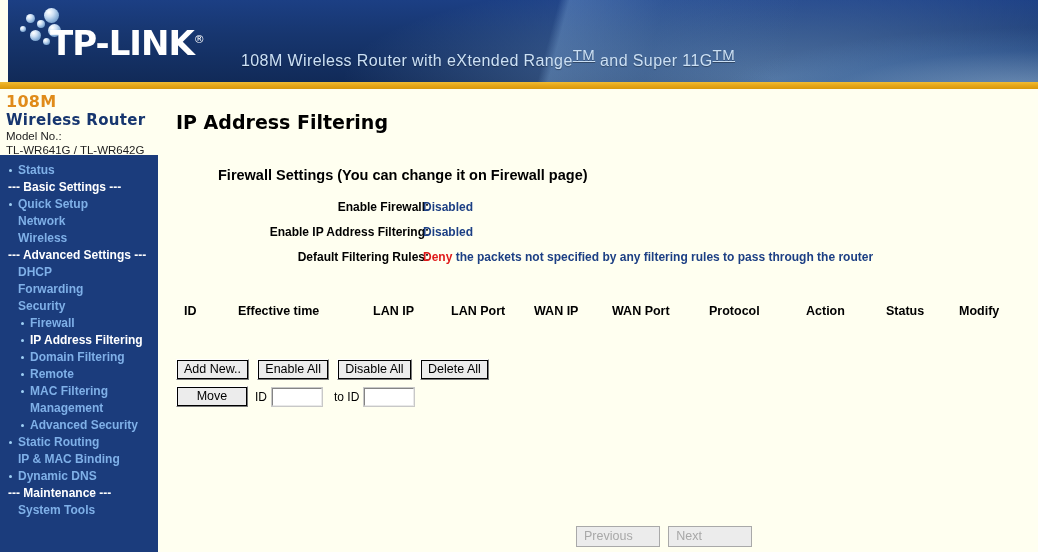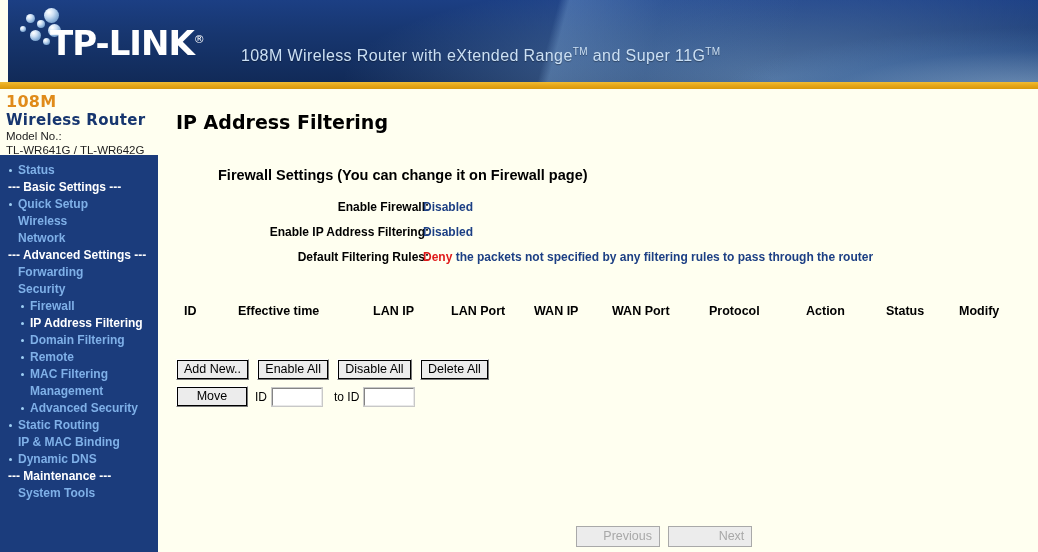--- a/index.html
+++ b/index.html
@@ -71,22 +71,23 @@
     position: absolute;
     left: 233px; top: 46px;
     font-size: 16px;
     font-weight: 500;
     color: #cbe0f5;
     letter-spacing: 0.4px;
     white-space: nowrap;
     text-shadow: 0 1px 1px rgba(0,0,0,0.35);
   }
   .tm {
-    font-size: 10px;
+    font-size: 15px;
     vertical-align: super;
+    text-decoration: underline;
   }
   #gold-stripe {
     position: absolute;
     left: 0; top: 82px;
     width: 1038px; height: 7px;
     background: linear-gradient(180deg, #f0bb33 0%, #e5a516 55%, #d8970c 100%);
   }
 
   
   #sidebar {
@@ -243,21 +244,21 @@
     cursor: default;
   }
   .btn.plain {
     box-shadow: none;
     border-color: #f4f4f4 #848484 #848484 #f4f4f4;
     outline: 1px solid #a9a9a9;
     outline-offset: -1px;
   }
   .btn.wide { width: 66px; text-align: center; padding-left: 2px; padding-right: 2px; }
   .btn.disabled { color: #a8a8a8; }
-  .btn.nav { width: 68px; text-align: right; }
+  .btn.nav { width: 68px; text-align: left; }
   .lbl-inline {
     font-size: 12px;
     color: #000;
     margin: 0 5px 0 2px;
   }
   .txtbox {
     width: 44px;
     height: 16px;
     background: #ffffff;
     border: 1px solid;
@@ -303,23 +304,24 @@
     <div id="sidebar-head">
       <div id="model-108m">108M</div>
       <div id="model-wr">Wireless  Router</div>
       <div id="model-no-label">Model No.:</div>
       <div id="model-no-value">TL-WR641G / TL-WR642G</div>
     </div>
     <div id="menu">
         <div class="mi lvl1"><span class="dot"></span><span>Status</span></div>
         <div class="mi section"><span>--- Basic Settings ---</span></div>
         <div class="mi lvl1"><span class="dot"></span><span>Quick Setup</span></div>
+        <div class="mi lvl1"><span>Network</span></div>
         <div class="mi lvl1"><span>Wireless</span></div>
-        <div class="mi lvl1"><span>Network</span></div>
         <div class="mi section"><span>--- Advanced Settings ---</span></div>
+        <div class="mi lvl1"><span>DHCP</span></div>
         <div class="mi lvl1"><span>Forwarding</span></div>
         <div class="mi lvl1"><span>Security</span></div>
         <div class="mi lvl2"><span class="dot"></span><span>Firewall</span></div>
         <div class="mi lvl2 active"><span class="dot"></span><span>IP Address Filtering</span></div>
         <div class="mi lvl2"><span class="dot"></span><span>Domain Filtering</span></div>
         <div class="mi lvl2"><span class="dot"></span><span>Remote</span></div>
         <div class="mi lvl2"><span class="dot"></span><span>MAC Filtering</span></div>
         <div class="mi lvl2"><span>Management</span></div>
         <div class="mi lvl2"><span class="dot"></span><span>Advanced Security</span></div>
         <div class="mi lvl1"><span class="dot"></span><span>Static Routing</span></div>

